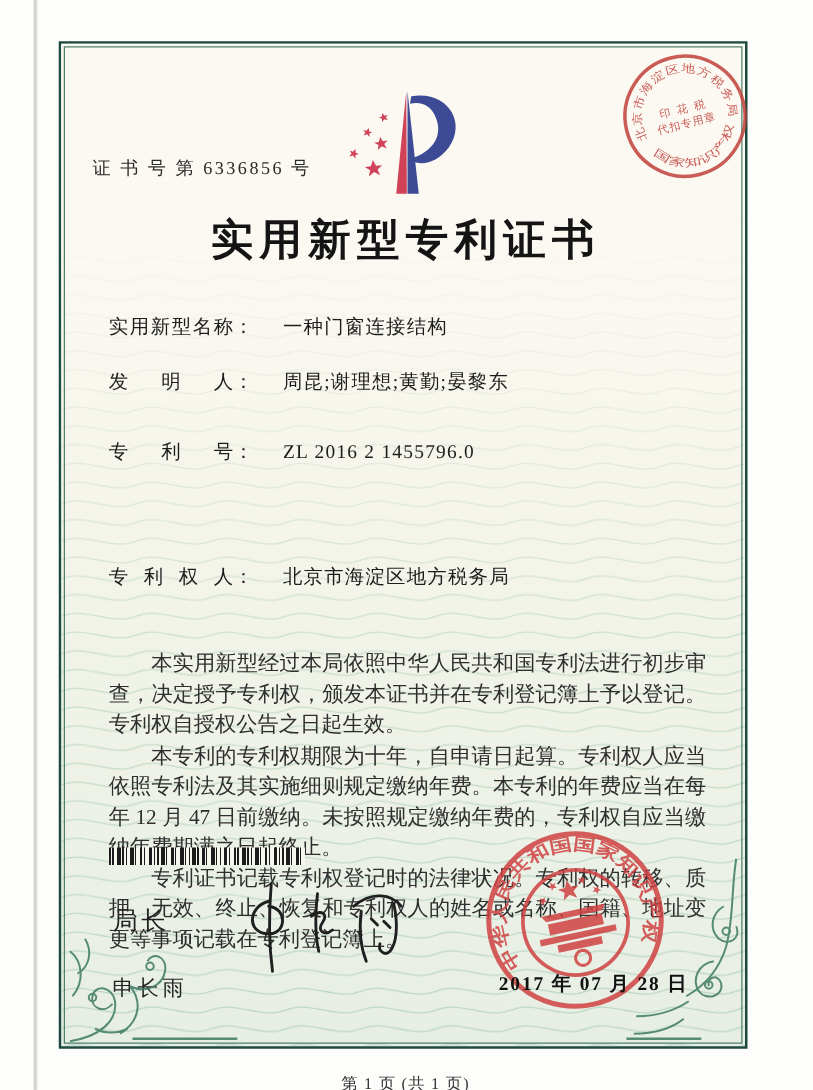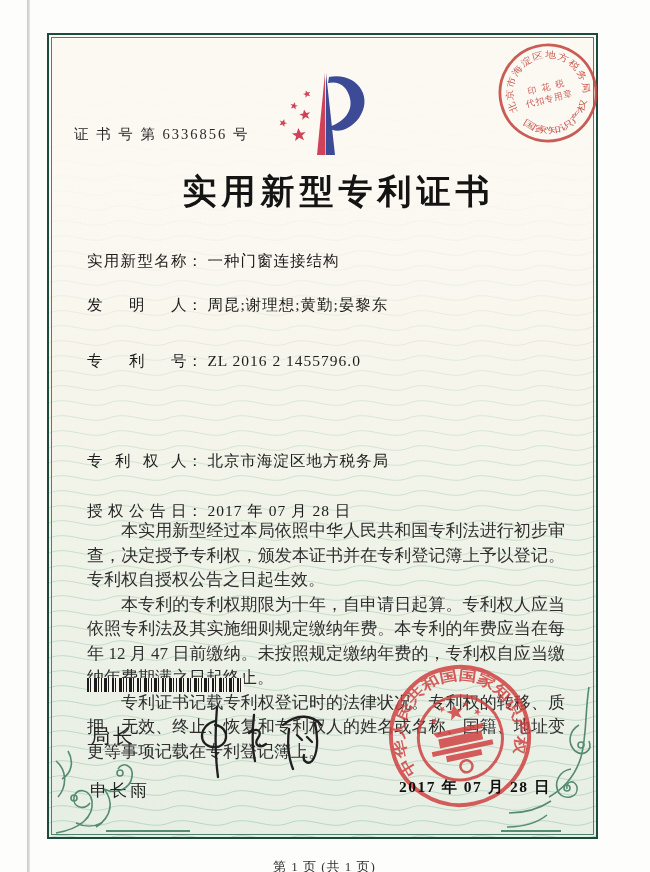--- a/index.html
+++ b/index.html
@@ -15,24 +15,24 @@
   .waves{position:absolute;inset:0;width:100%;height:100%;}
   .wave-fade{position:absolute;inset:0;
     background:linear-gradient(180deg,rgba(251,249,242,1) 0%,rgba(251,249,242,.92) 20%,
       rgba(249,247,238,.6) 40%,rgba(245,245,235,.25) 62%,rgba(242,244,233,.05) 100%);}
   .content{position:absolute;inset:0;}
   .abs{position:absolute;}
   .cert-number{left:25px;top:54px;font-size:14.5px;letter-spacing:2px;color:#2a2a2a;margin-top:36px;}
   .logo{left:208px;top:28px;}
   .tax-seal{left:443px;top:2px;opacity:.85;transform:rotate(-14deg);}
   .cert-title{left:0;top:134px;width:551px;text-align:center;font-size:34px;font-weight:600;
-    color:#141414;letter-spacing:5px;padding-left:14px;}
+    color:#141414;letter-spacing:5px;}
   .field-row{left:38px;font-size:15.5px;color:#1d1d1d;letter-spacing:.5px;white-space:nowrap;}
   .field-label{display:inline-block;width:100px;text-align:justify;text-align-last:justify;}
-  .field-value{letter-spacing:1px;}
+  .field-value{letter-spacing:1px;margin-left:19px;}
   .paras{left:38px;top:484px;width:478px;font-size:17px;line-height:24.5px;color:#2e2e2e;
     text-align:justify;}
   .paras p{margin:0;text-indent:2em;}
   .barcode{left:38px;top:643px;width:157px;height:14px;
     background:repeating-linear-gradient(90deg,
       #1b1b1b 0 2px,#f6f5ee 2px 3px,#1b1b1b 3px 4px,#f6f5ee 4px 7px,
       #1b1b1b 7px 10px,#f6f5ee 10px 11px,#1b1b1b 11px 12px,#f6f5ee 12px 14px,
       #1b1b1b 14px 15px,#f6f5ee 15px 17px,#1b1b1b 17px 20px,#f6f5ee 20px 21px,
       #1b1b1b 21px 22px,#f6f5ee 22px 25px);}
   .issuer-title{left:41px;top:688px;font-size:20px;color:#222;letter-spacing:3px;
@@ -113,24 +113,20 @@
         <span class="field-value">周昆;谢理想;黄勤;晏黎东</span>
       </div>
       <div class="abs field-row z2" style="top:316px">
         <span class="field-label">专利号</span><span>：</span>
         <span class="field-value">ZL 2016 2 1455796.0</span>
       </div>
       <div class="abs field-row z2" style="top:416px">
         <span class="field-label">专利权人</span><span>：</span>
         <span class="field-value">北京市海淀区地方税务局</span>
       </div>
-      <div class="abs field-row z2" style="top:466px">
-        <span class="field-label">授权公告日</span><span>：</span>
-        <span class="field-value">2017 年 07 月 28 日</span>
-      </div>
 
       <div class="abs paras z2">
         <p>本实用新型经过本局依照中华人民共和国专利法进行初步审查，决定授予专利权，颁发本证书并在专利登记簿上予以登记。专利权自授权公告之日起生效。</p>
         <p>本专利的专利权期限为十年，自申请日起算。专利权人应当依照专利法及其实施细则规定缴纳年费。本专利的年费应当在每年 12 月 47 日前缴纳。未按照规定缴纳年费的，专利权自应当缴纳年费期满之日起终止。</p>
         <p>专利证书记载专利权登记时的法律状况。专利权的转移、质押、无效、终止、恢复和专利权人的姓名或名称、国籍、地址变更等事项记载在专利登记簿上。</p>
       </div>
 
       <div class="abs barcode z2"></div>
 
       <div class="abs issuer-title z2">局长</div>

